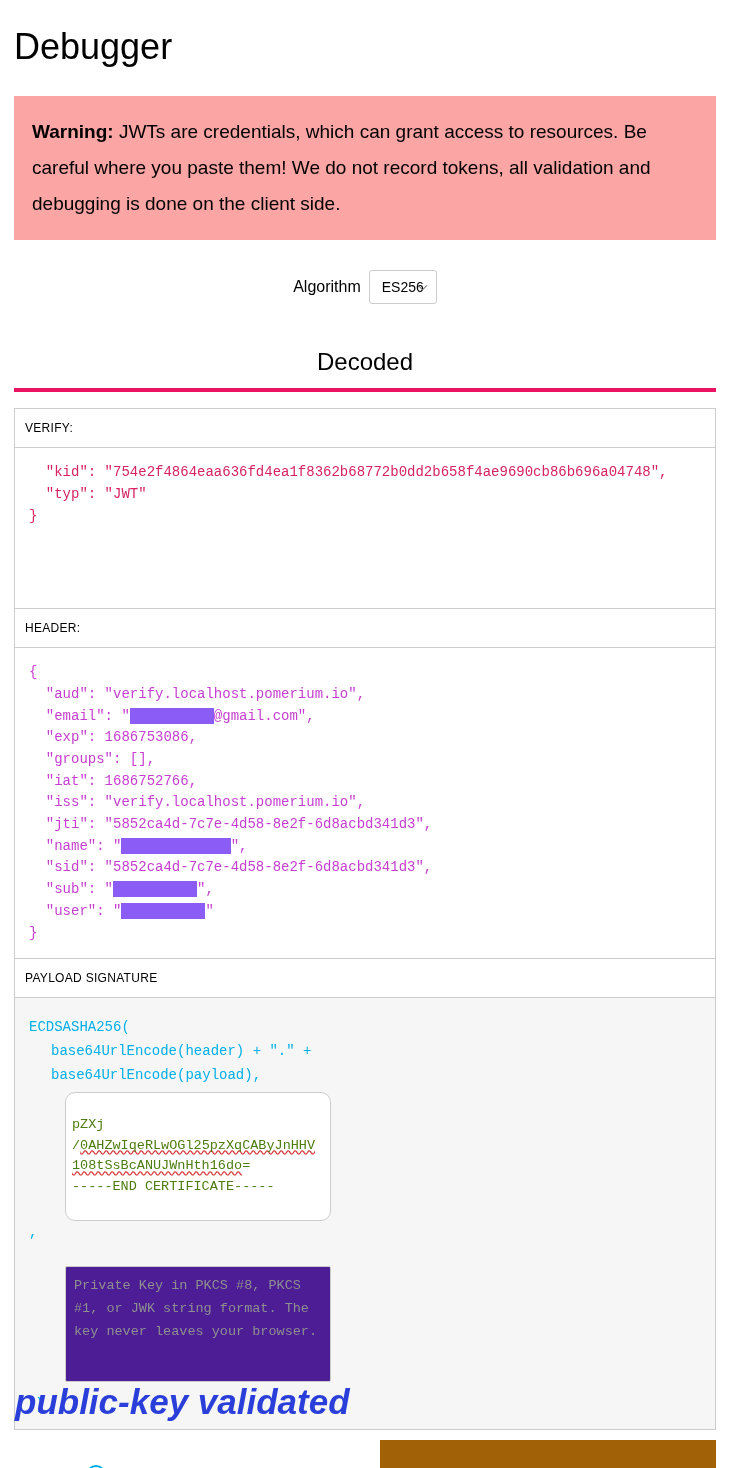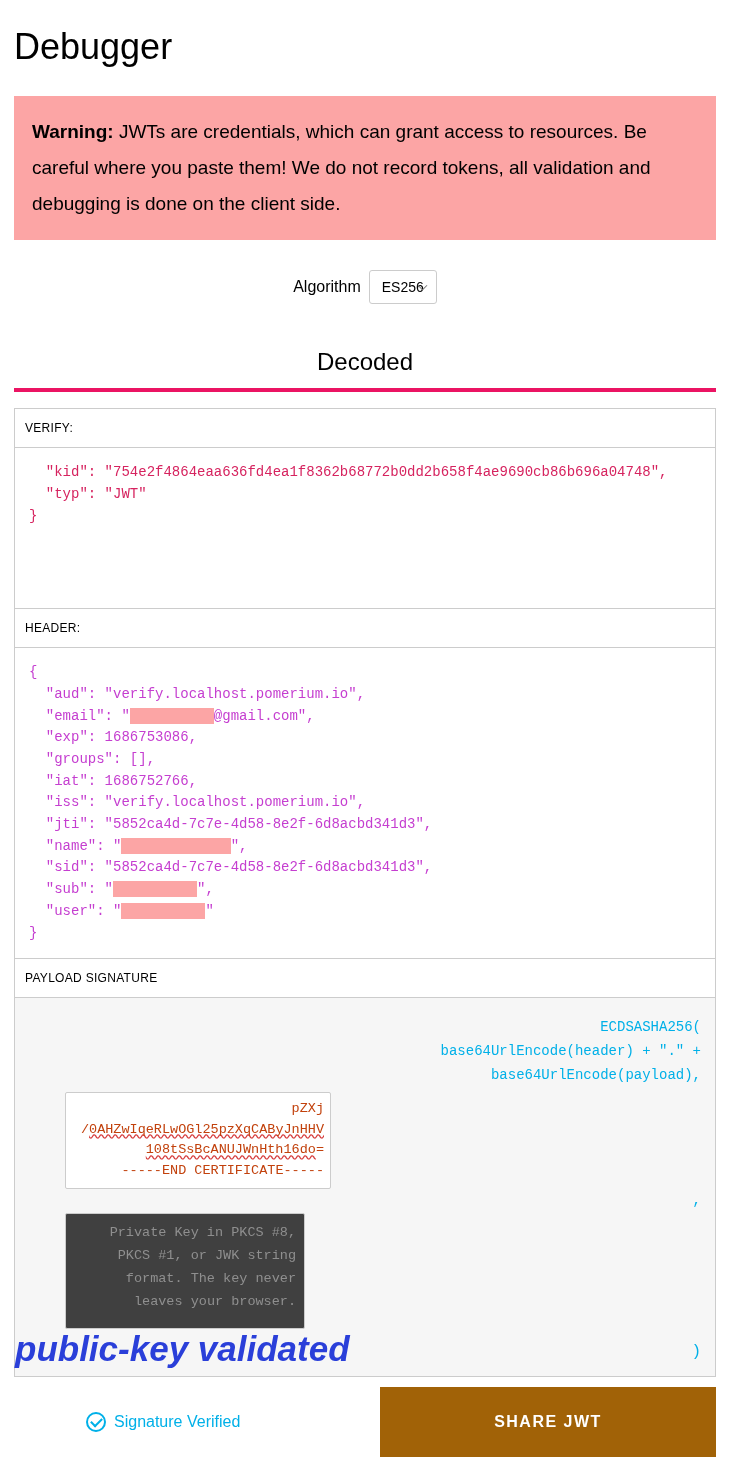--- a/index.html
+++ b/index.html
@@ -89,52 +89,51 @@
 .payload-code { color: #c53ed0; min-height: 290px; }
 .verify-sep { border-top: 1px solid #ccc; }
 .verify-area {
   background: #f6f6f6;
   font-family: "SFMono-Regular", Consolas, "Liberation Mono", Menlo, monospace;
   font-size: 14px;
   color: #00b0e8;
   padding: 18px 14px 10px 14px;
   line-height: 1.7;
   position: relative;
-  text-align: right;
 }
 .verify-line1 { margin-left: 0; }
 .verify-line2, .verify-line3 { margin-left: 22px; }
 .key-box {
   background: #fff;
   border: 1px solid #ccc;
-  border-radius: 2px;
+  border-radius: 10px;
   width: 266px;
   margin-left: 36px;
-  padding: 6px 6px;
+  padding: 22px 6px;
   font-size: 13.5px;
   line-height: 1.55;
   word-break: break-all;
-  color: #c2410c;
+  color: #4d7c0f;
   margin-top: 4px;
 }
 .key-box .red-underline {
   text-decoration: underline wavy #d63c3c;
   text-decoration-skip-ink: none;
 }
 .priv-box {
-  background: #404040;
+  background: #4c1d95;
   border: 1px solid #ccc;
   border-radius: 2px;
-  width: 240px;
+  width: 266px;
   margin-left: 36px;
   padding: 8px 8px;
   font-size: 13.5px;
   line-height: 1.7;
   color: #8f8f8f;
-  margin-top: 0;
+  margin-top: 21px;
   min-height: 116px;
 }
 .close-paren { color: #00b0e8; margin-left: 6px; margin-top: 10px; font-size: 16px; }
 .annot {
   position: absolute;
   left: 0px;
   bottom: -2px;
   color: #2a3fd9;
   font-weight: 700;
   font-size: 35px;
@@ -177,21 +176,21 @@
   color: #fff;
   font-weight: 600;
   letter-spacing: 1.5px;
   font-size: 16px;
   border: none;
   padding: 26px 0;
   width: 336px;
   cursor: pointer;
 }
 .trail-comma { color: #00b0e8; }
-.redact { background: #fca5a5; color: transparent; user-select: none; }
+.redact { background: #8b5cf6; color: transparent; user-select: none; }
 </style>
 </head>
 <body>
 
 <div class="container">
   <h1 class="title">Debugger</h1>
 
   <div class="warning">
     <b>Warning:</b><span> JWTs are credentials, which can grant access to resources. Be careful where you paste them! We do not record tokens, all validation and debugging is done on the client side.</span>
   </div>

